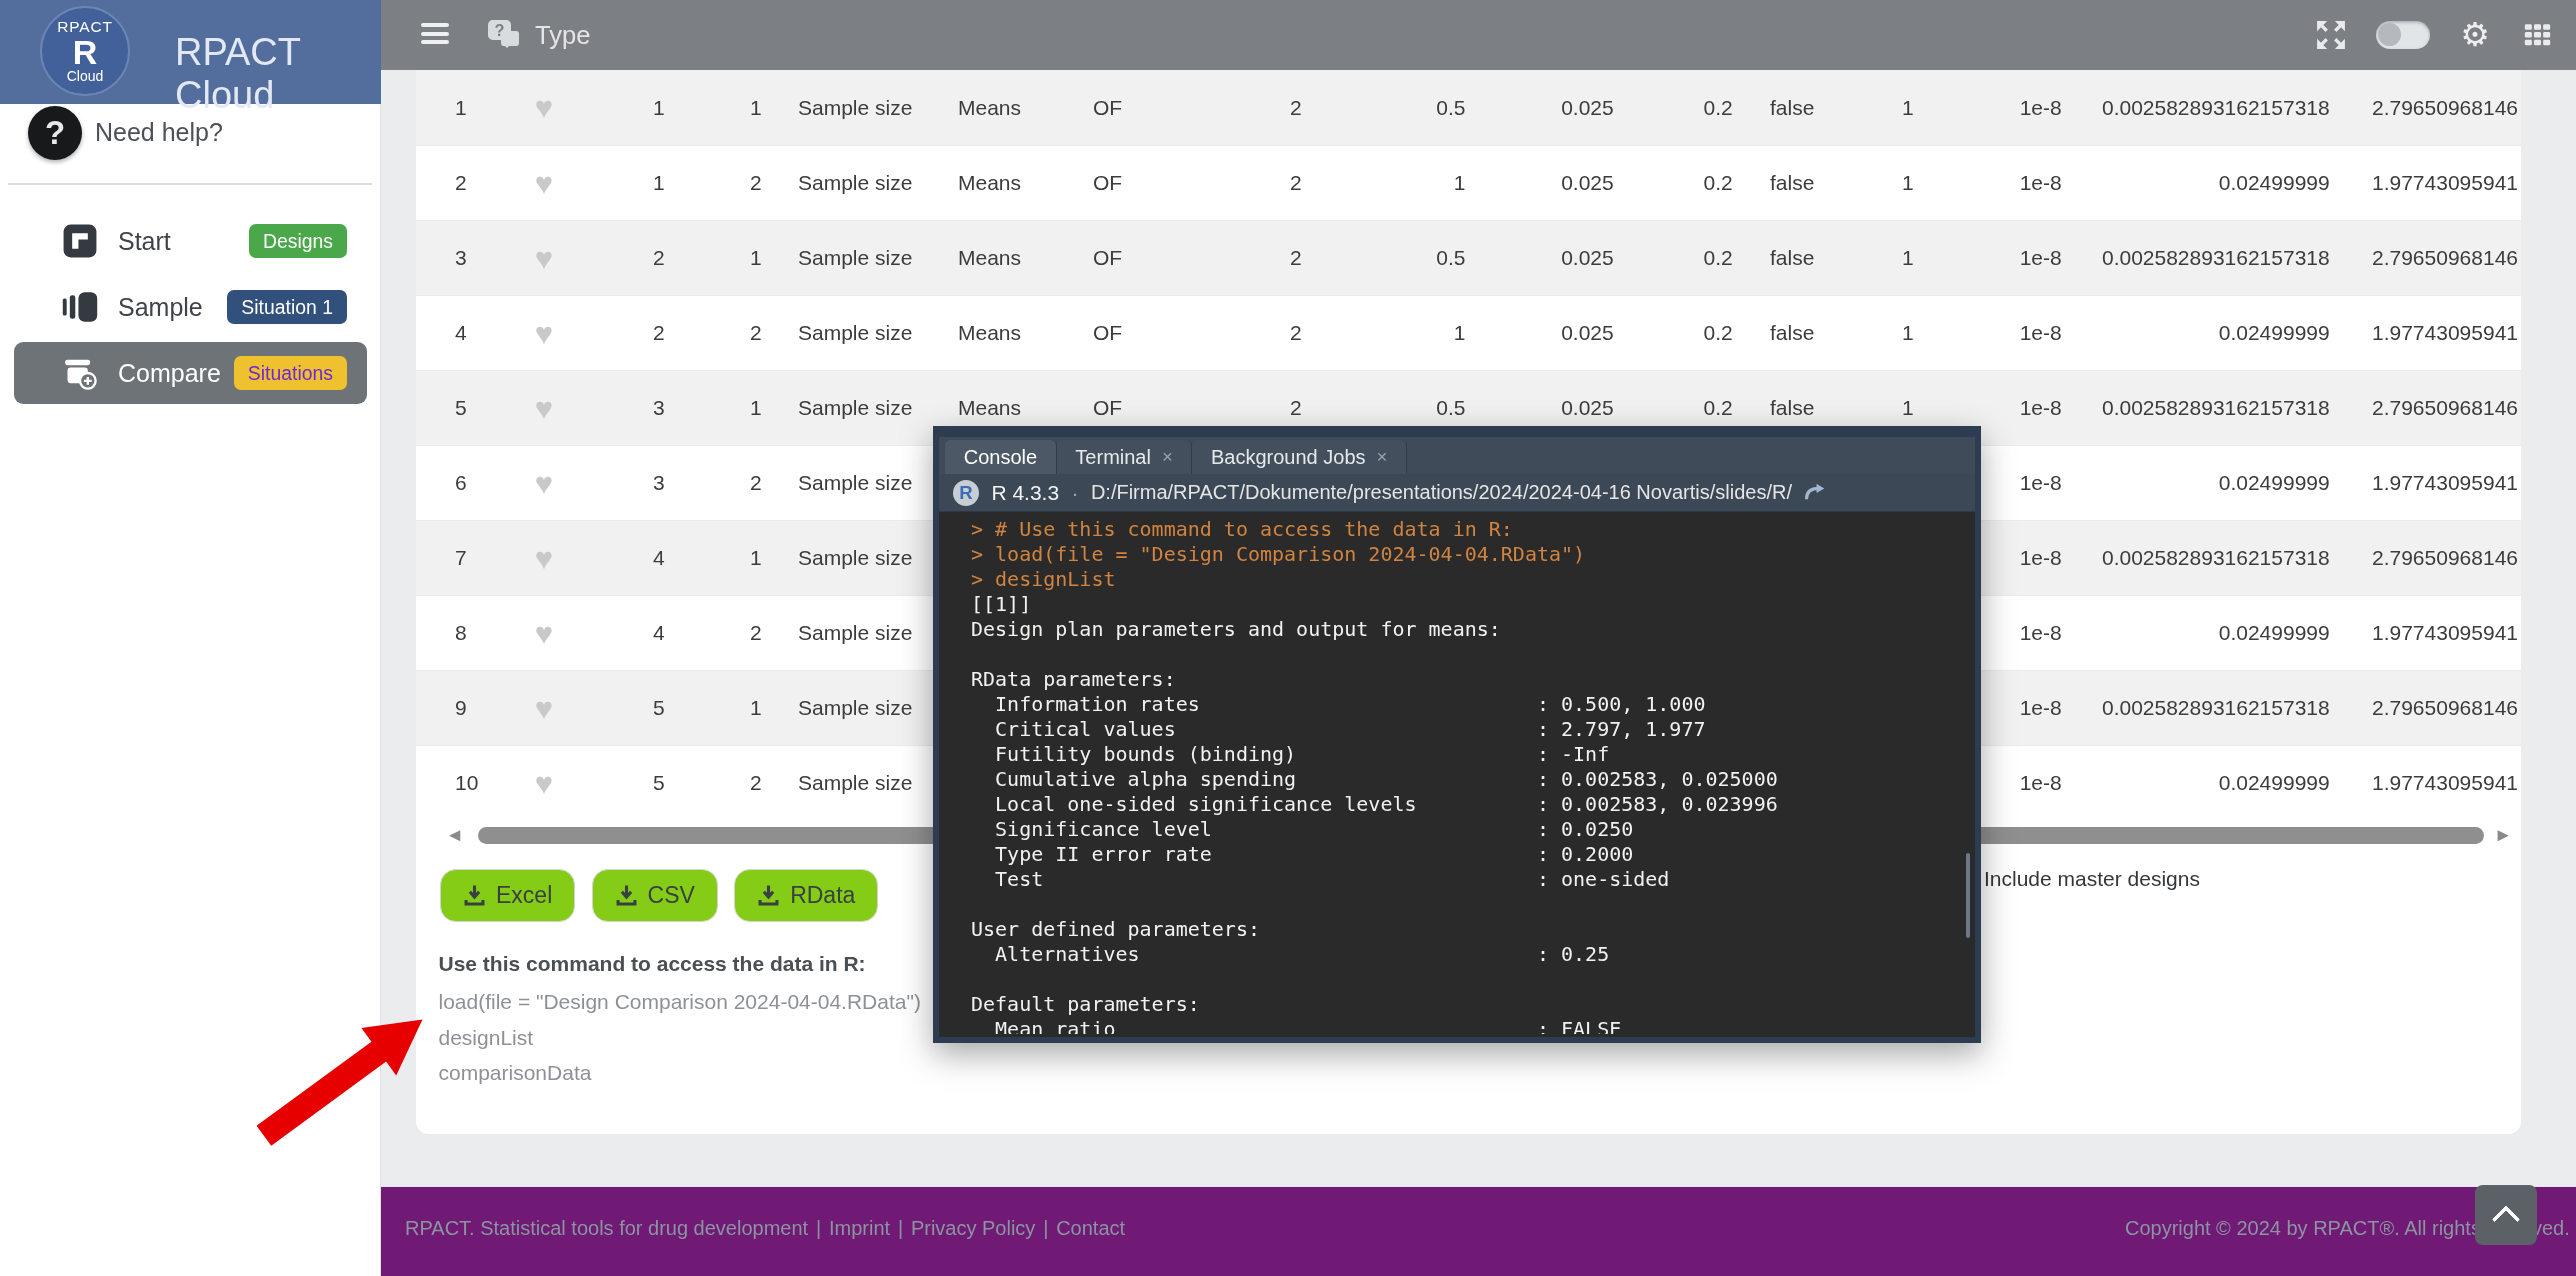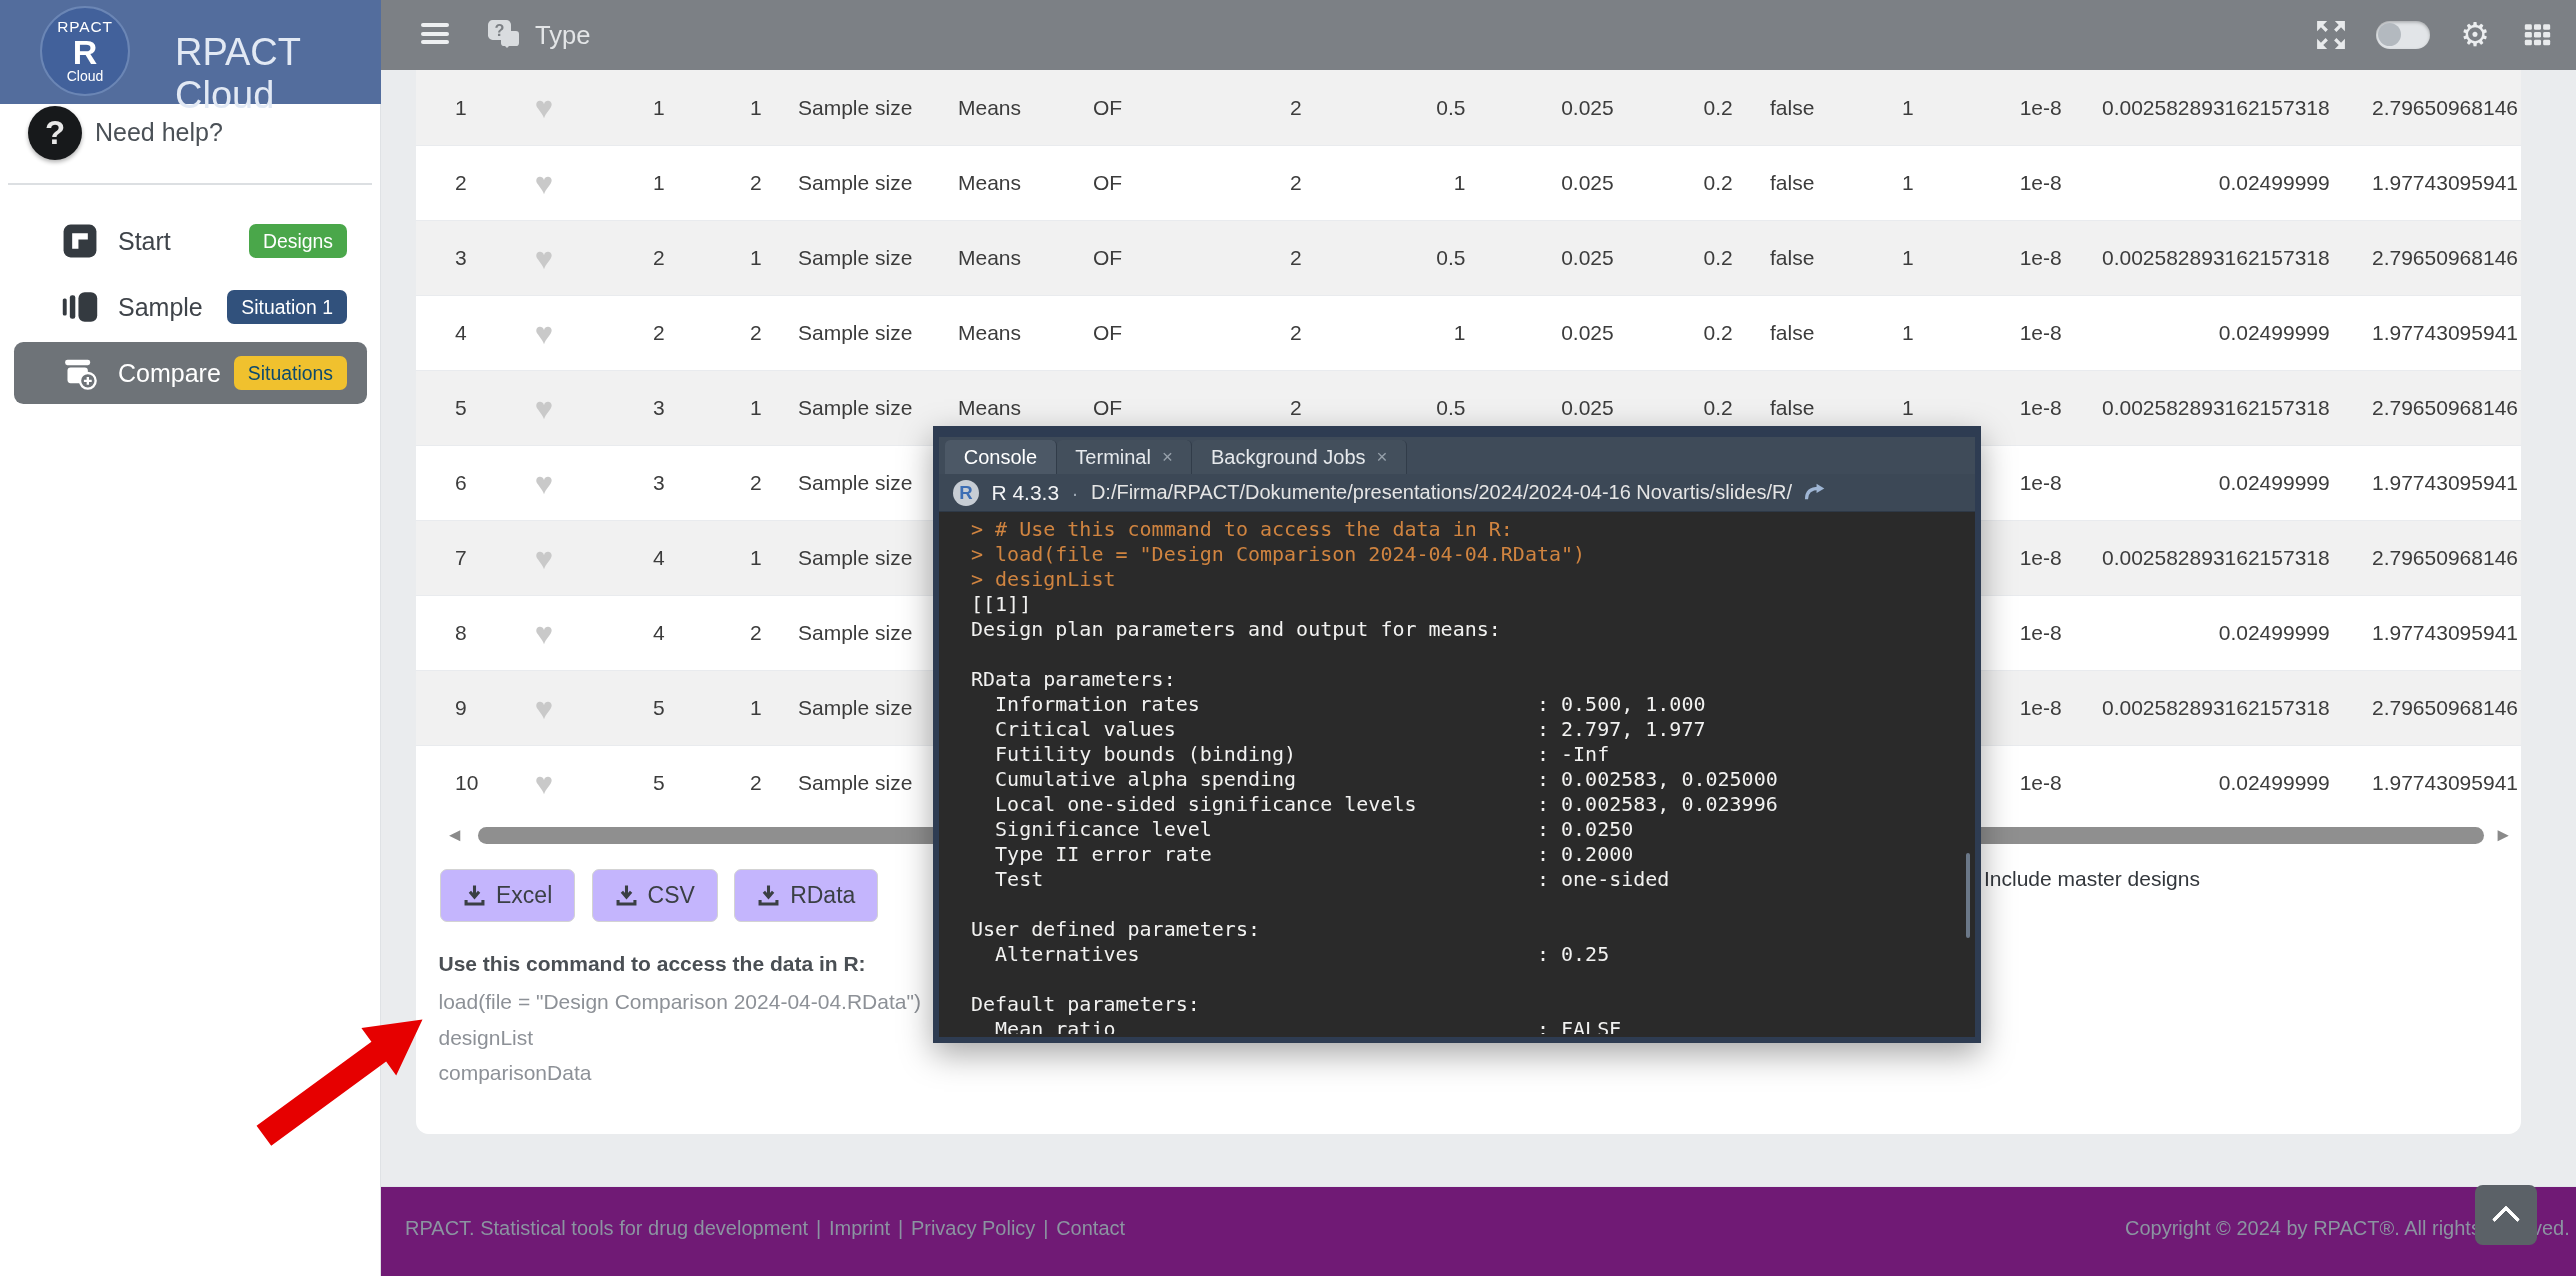--- a/index.html
+++ b/index.html
@@ -71,22 +71,22 @@
   .c13 { width:148px; padding-right:9.3px; text-align:right; }
   .c14 { width:268px; padding-right:9.3px; text-align:right; }
   .c15 { width:465px; padding-left:33px; text-align:left; }
 
   .hscroll { position:relative; margin-top:6.2px; height:18.6px; width:2093px; }
   .hs-arrow { position:absolute; top:0; font-size:18.6px; color:#8a8a8a; line-height:18.6px; cursor:pointer; }
   .hs-left { left:29.5px; } .hs-right { left:2078px; }
   .hs-thumb { position:absolute; left:62px; top:0.8px; width:2006px; height:17px; background:#8f8f8f; border-radius:8.5px; cursor:grab; }
 
   .export-row { position:absolute; left:24px; top:799px; display:flex; gap:16.3px; }
-  .btn { height:53px; display:flex; align-items:center; gap:10px; padding:0 22px; background:#c4b5fd;
-         border:1.6px solid #d3d3d3; border-radius:7px; font-size:23px; color:#3a3f44; cursor:pointer; }
+  .btn { height:53px; display:flex; align-items:center; gap:10px; padding:0 22px; background:#84cc16;
+         border:1.6px solid #d3d3d3; border-radius:16px; font-size:23px; color:#3a3f44; cursor:pointer; }
   .dl-icon { width:23px; height:23px; }
 
   .hint { position:absolute; left:22.5px; top:882px; }
   .hint .hint-title { font-size:21px; font-weight:bold; color:#4a4f54; margin-bottom:14px; }
   .hint .hint-line { font-size:21px; color:#8d9197; margin-bottom:11.6px; }
 
   .include-master { position:absolute; left:1568px; top:797px; font-size:21px; color:#33373c; cursor:pointer; }
 
   
   .console-win { position:absolute; left:933px; top:426px; width:1048px; height:617px; z-index:5;
@@ -172,21 +172,21 @@
   <div class="nav-item nav-compare">
     <span class="icon">
       <svg viewBox="0 0 46 46" width="36" height="36">
           <rect x="4" y="6" width="32" height="7" rx="3" fill="#ffffff"></rect>
           <rect x="7" y="16" width="26" height="20" rx="4" fill="#ffffff"></rect>
           <circle cx="33" cy="33" r="10" fill="#6e7378" stroke="#ffffff" stroke-width="3"></circle>
           <path d="M33 28 v10 M28 33 h10" stroke="#ffffff" stroke-width="3"></path>
         </svg>
     </span>
     <span class="label">Compare</span>
-    <span class="badge" style="background:#f0c12e;color:#0c4a6e;">Situations</span>
+    <span class="badge" style="background:#f0c12e;color:#6d28d9;">Situations</span>
   </div>
 </aside>
 
 <header class="topbar">
   <div class="hamburger">
       <i></i>
       <i></i>
       <i></i>
     </div>
   <div class="help-item">

